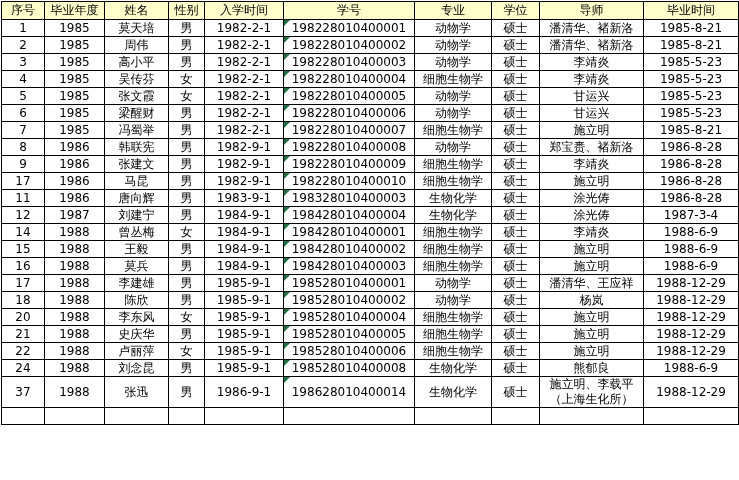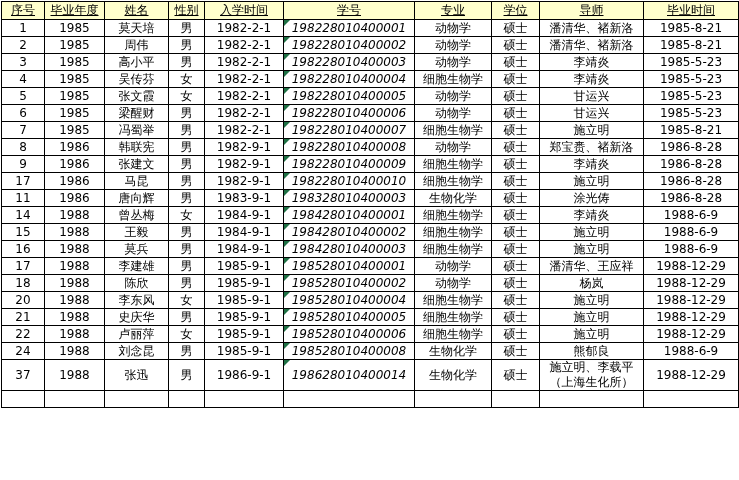--- a/index.html
+++ b/index.html
@@ -32,27 +32,25 @@
     padding:0 1px;
     overflow:hidden;
     line-height:15px;
     height:16px;
     position:relative;
     word-break:break-all;
   }
   thead th{
     background:var(--header-bg);
     height:17px;
-    text-decoration:underline;
   }
   tbody td{background:var(--row-bg);}
   td.cell-student_id{
     font-family:"DejaVu Sans","Liberation Sans",sans-serif;
     letter-spacing:0px;
-    font-style:italic;
   }
   
   .corner-triangle{
     position:absolute;top:0;left:0;
     width:0;height:0;
     border-top:6px solid var(--triangle);
     border-right:6px solid transparent;
     pointer-events:none;
   }
 </style>
@@ -214,20 +212,32 @@
           <td class="cell-name">唐向辉</td>
           <td class="cell-gender">男</td>
           <td class="cell-enroll_date">1983-9-1</td>
           <td class="cell-student_id"><span class="corner-triangle"></span>198328010400003</td>
           <td class="cell-major">生物化学</td>
           <td class="cell-degree">硕士</td>
           <td class="cell-advisor">涂光俦</td>
           <td class="cell-grad_date">1986-8-28</td>
         </tr>
         <tr>
+          <td class="cell-index">12</td>
+          <td class="cell-grad_year">1987</td>
+          <td class="cell-name">刘建宁</td>
+          <td class="cell-gender">男</td>
+          <td class="cell-enroll_date">1984-9-1</td>
+          <td class="cell-student_id"><span class="corner-triangle"></span>198428010400004</td>
+          <td class="cell-major">生物化学</td>
+          <td class="cell-degree">硕士</td>
+          <td class="cell-advisor">涂光俦</td>
+          <td class="cell-grad_date">1987-3-4</td>
+        </tr>
+        <tr>
           <td class="cell-index">14</td>
           <td class="cell-grad_year">1988</td>
           <td class="cell-name">曾丛梅</td>
           <td class="cell-gender">女</td>
           <td class="cell-enroll_date">1984-9-1</td>
           <td class="cell-student_id"><span class="corner-triangle"></span>198428010400001</td>
           <td class="cell-major">细胞生物学</td>
           <td class="cell-degree">硕士</td>
           <td class="cell-advisor">李靖炎</td>
           <td class="cell-grad_date">1988-6-9</td>

